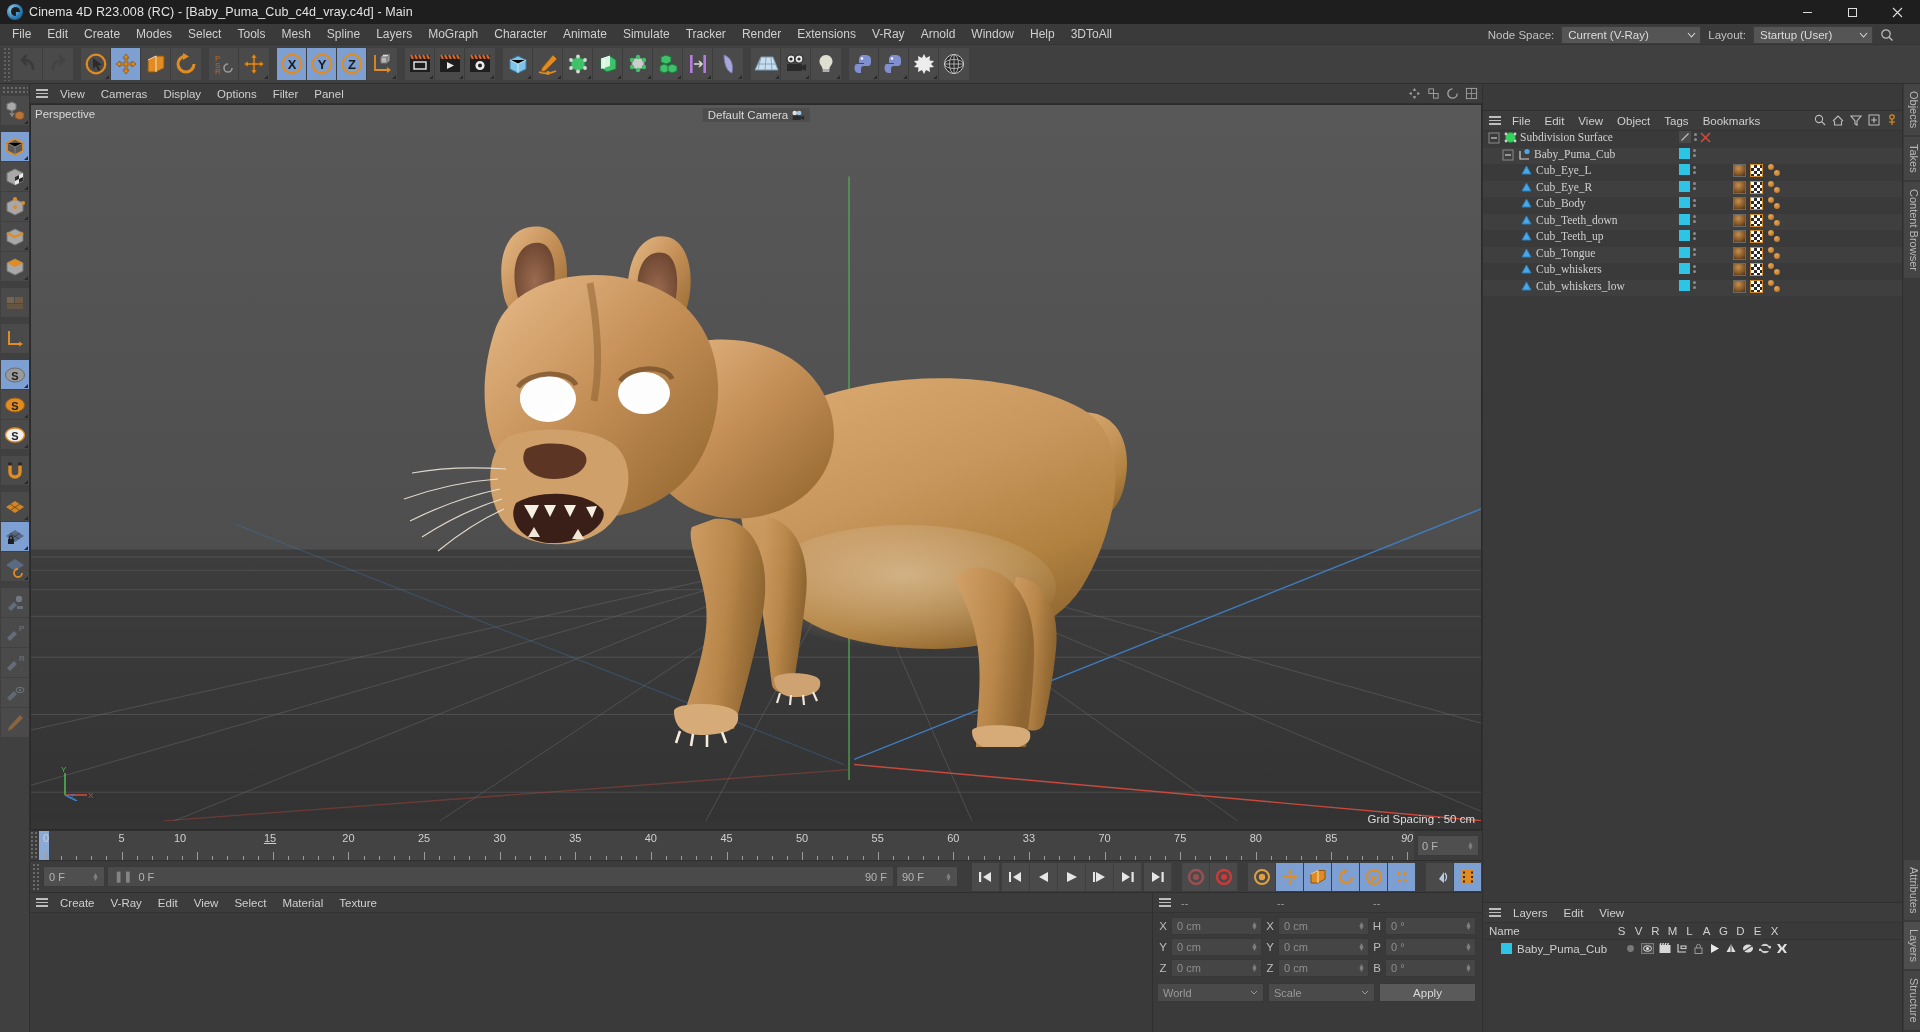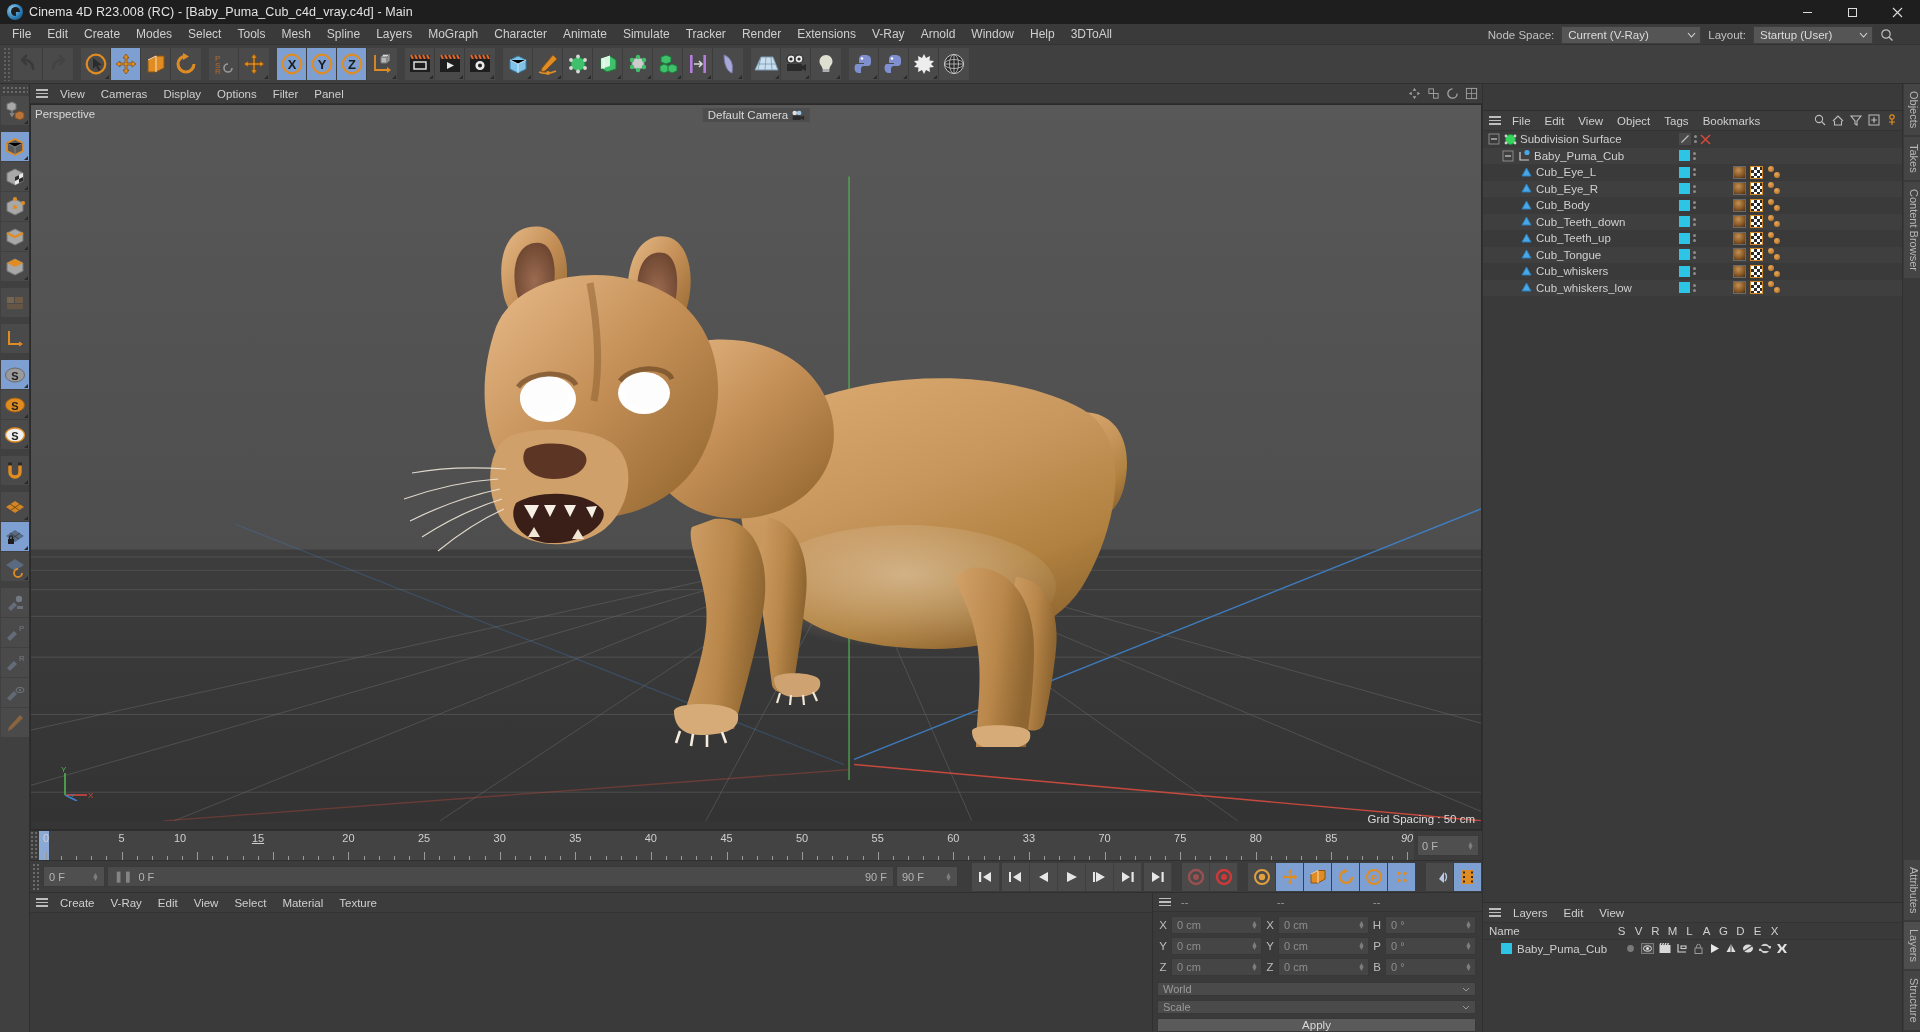--- a/index.html
+++ b/index.html
@@ -199,21 +199,21 @@
   .coord-head span { width: 96px; text-align: left; padding-left: 6px; }
   .coord-grid { padding: 4px 6px 4px 4px; display: flex; flex-direction: column; gap: 3px; }
   .coord-row { display: flex; align-items: center; gap: 2px; }
   .coord-lbl { width: 12px; font-size: 11.5px; color: #bdbdbd; text-align: center; }
   .coord-input {
     flex: 1 1 0; height: 18px; background: #454545; border: 1px solid #383838;
     display: flex; align-items: center; justify-content: space-between; padding: 0 3px 0 5px;
     font-size: 11px; color: #8e8e8e; min-width: 0;
   }
   .spin { display: flex; flex-direction: column; line-height: 4px; color: #7d7d7d; font-size: 7px; }
-  .coord-bottom { display: flex; gap: 4px; padding: 2px 6px 0 4px; flex-direction: column; }
+  .coord-bottom { display: flex; gap: 4px; padding: 2px 6px 0 4px; }
   .coord-sel {
     height: 19px; background: #4a4a4a; border: 1px solid #383838; flex: 1 1 0;
     display: flex; align-items: center; justify-content: space-between; padding: 0 5px;
     font-size: 11px; color: #9a9a9a;
   }
   .coord-apply {
     height: 19px; background: #5a5a5a; border: 1px solid #383838; flex: 1 1 0;
     display: flex; align-items: center; justify-content: center; font-size: 11.5px; color: #d8d8d8;
   }
 
@@ -227,21 +227,21 @@
   }
   .objmgr { flex: 1 1 auto; display: flex; flex-direction: column; min-height: 0; background: #3a3a3a; border-top: 1px solid #2f2f2f; }
   .om-head {
     height: 20px; flex: 0 0 20px; background: #3c3c3c; display: flex; align-items: center;
     padding-left: 2px; border-bottom: 1px solid #333; position: relative;
   }
   .om-head .menuitem { font-size: 11.5px; padding: 0 7px; height: 20px; line-height: 20px; }
   .om-head-icons { position: absolute; right: 4px; top: 3px; display: flex; gap: 6px; align-items: center; }
   .om-list { flex: 1 1 auto; overflow: hidden; }
   .om-row {
-    height: 16.5px; display: flex; align-items: center; position: relative; font-size: 11.5px; color: #cfcfcf;
+    height: 16.5px; display: flex; align-items: flex-start; position: relative; font-size: 11.5px; color: #cfcfcf; font-family: Liberation Serif, serif;
   }
   .om-row.alt { background: #3f3f3f; }
   .om-name { white-space: nowrap; }
   .om-tagcol { position: absolute; left: 196px; display: flex; align-items: center; gap: 3px; }
   .om-dots { display: flex; flex-direction: column; gap: 2px; }
   .om-dots i { width: 3px; height: 3px; border-radius: 50%; background: #8c8c8c; display: block; }
   .om-blue { width: 11px; height: 11px; background: #2ec4e6; }
   .om-matcol { position: absolute; left: 250px; display: flex; align-items: center; gap: 4px; }
   .om-mat-thumb {
     width: 13px; height: 13px; border: 1px solid #6a6a6a;
@@ -967,21 +967,21 @@
             <div class="tl-tick" style="left: 112.856px; height: 4px;"></div>
             <div class="tl-tick" style="left: 127.978px; height: 4px;"></div>
             <div class="tl-tick" style="left: 143.1px; height: 4px;"></div>
             <div class="tl-tick" style="left: 158.222px; height: 8px;"></div>
             <div class="tl-num" style="left: 141px;">10</div>
             <div class="tl-tick" style="left: 173.344px; height: 4px;"></div>
             <div class="tl-tick" style="left: 188.467px; height: 4px;"></div>
             <div class="tl-tick" style="left: 203.589px; height: 4px;"></div>
             <div class="tl-tick" style="left: 218.711px; height: 4px;"></div>
             <div class="tl-tick" style="left: 233.833px; height: 8px;"></div>
-            <div class="tl-num" style="left: 219px; text-decoration: underline;">15</div>
+            <div class="tl-num" style="left: 231px; text-decoration: underline;">15</div>
             <div class="tl-tick" style="left: 248.956px; height: 4px;"></div>
             <div class="tl-tick" style="left: 264.078px; height: 4px;"></div>
             <div class="tl-tick" style="left: 279.2px; height: 4px;"></div>
             <div class="tl-tick" style="left: 294.322px; height: 4px;"></div>
             <div class="tl-tick" style="left: 309.444px; height: 8px;"></div>
             <div class="tl-num" style="left: 309.444px;">20</div>
             <div class="tl-tick" style="left: 324.567px; height: 4px;"></div>
             <div class="tl-tick" style="left: 339.689px; height: 4px;"></div>
             <div class="tl-tick" style="left: 354.811px; height: 4px;"></div>
             <div class="tl-tick" style="left: 369.933px; height: 4px;"></div>

